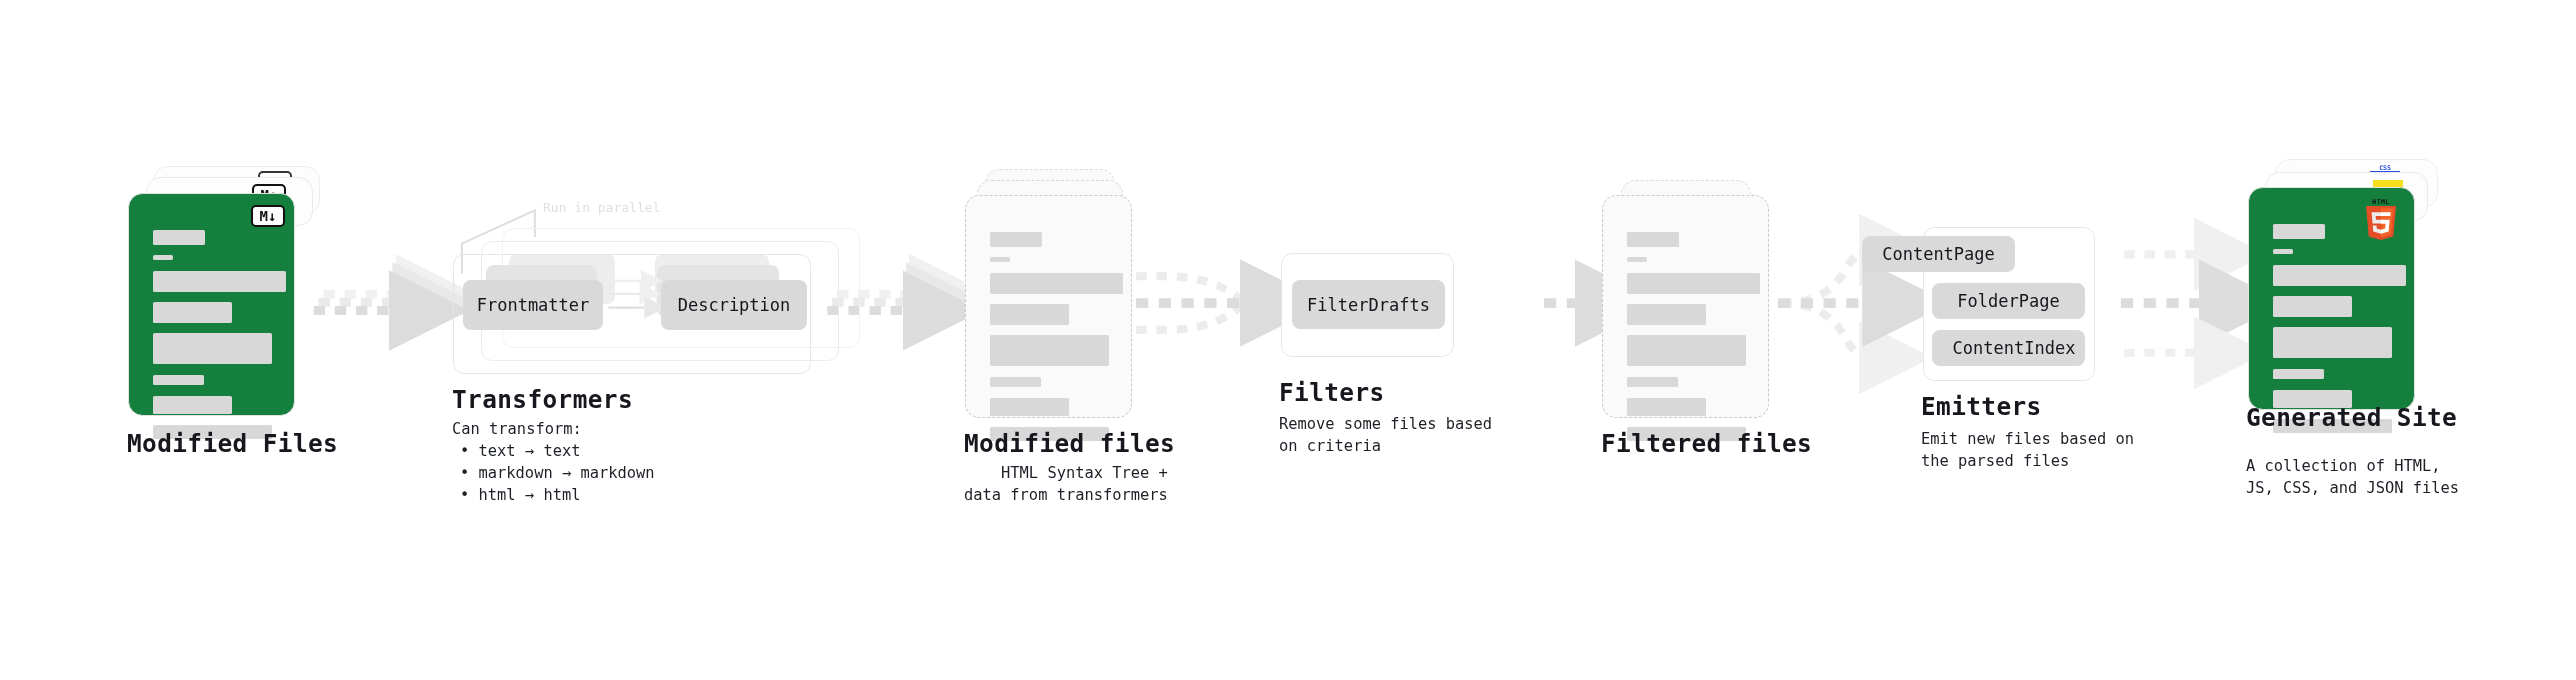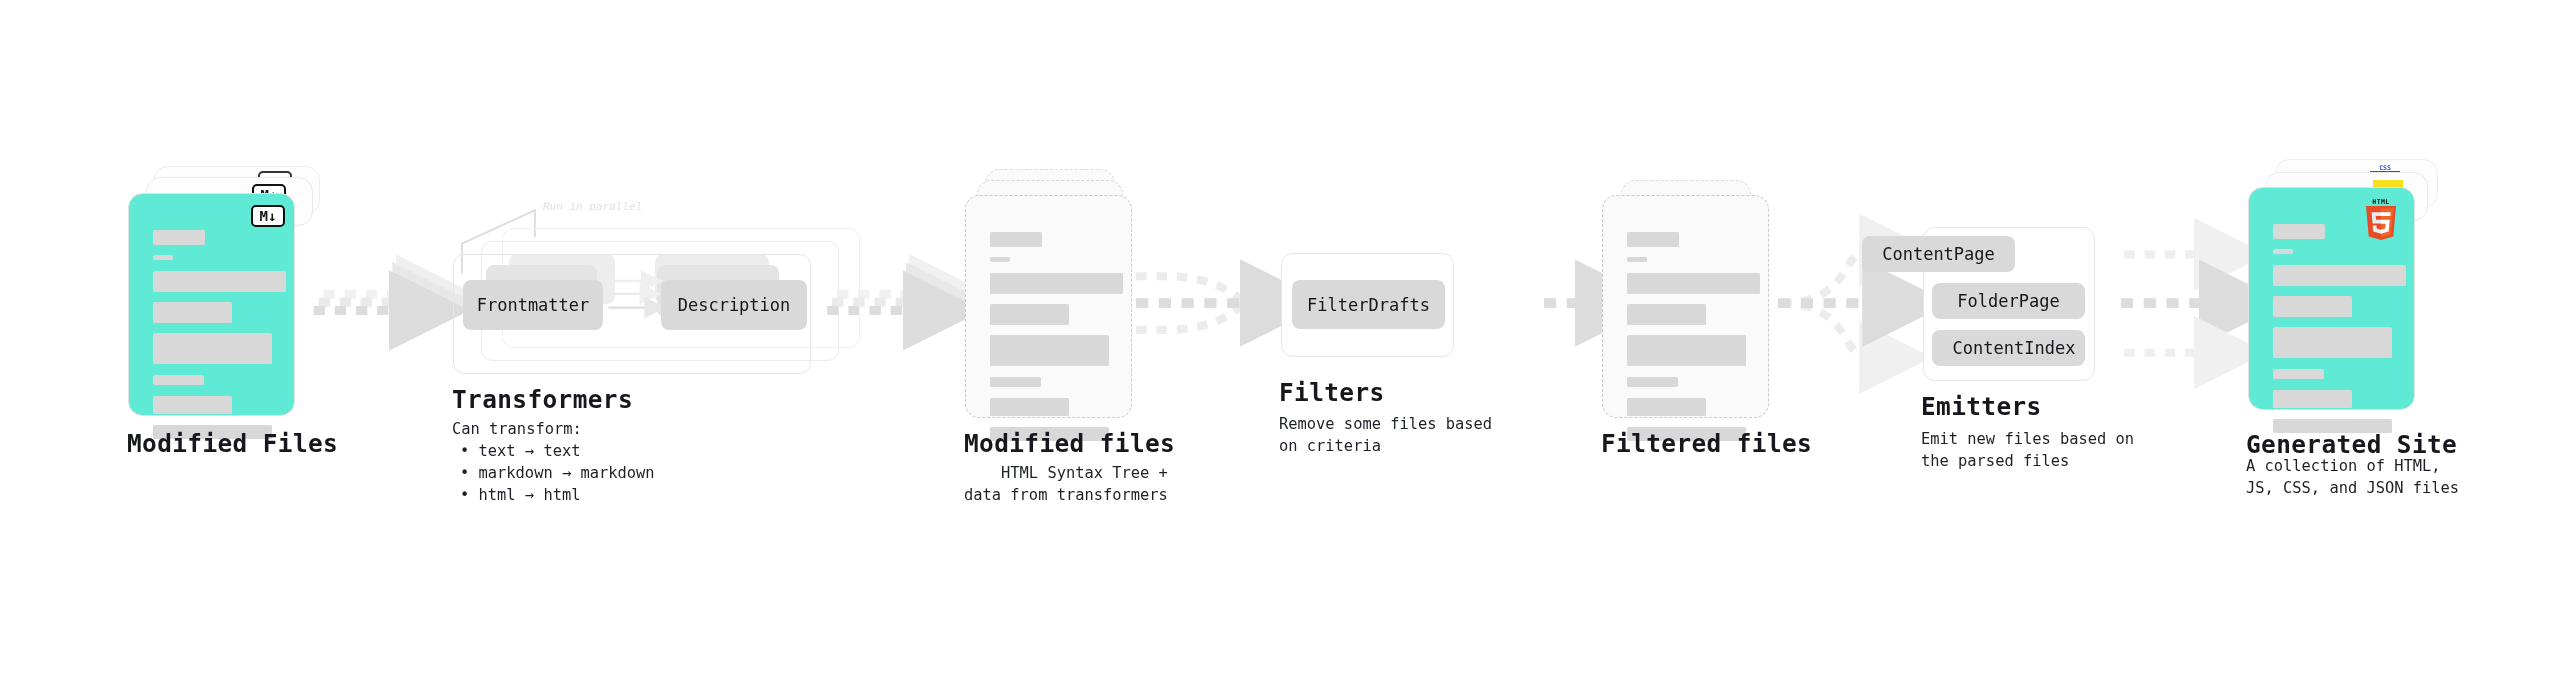--- a/index.html
+++ b/index.html
@@ -7,21 +7,21 @@
     width: 2576px; height: 681px;
     background: #ffffff;
     font-family: "DejaVu Sans Mono", "Liberation Mono", monospace;
     overflow: hidden;
   }
   .stage { position: relative; width: 2576px; height: 681px; }
 
   
   .card {
     position: absolute;
-    background: #5eead4;
+    background: #15803d;
     border: 1.6px solid #e2e2e2;
     border-radius: 14.6px;
   }
   .card.dashed { border: 1.6px dashed #c9c9c9; background: #fafafa; }
   .card.ghost  { background: #fdfdfd; }
   .bars { position: absolute; left: 24.4px; top: 36px; right: 21px; }
   .bar  { background: #d8d8d8; border-radius: 1.6px; margin-bottom: 10.6px; }
 
   
   .title {
@@ -34,24 +34,23 @@
   }
   .sub {
     position: absolute;
     font-size: 15.4px;
     line-height: 22px;
     color: #1d2026;
     white-space: pre;
   }
   .tiny-note {
     position: absolute;
-    font-size: 11px;
+    font-size: 13px;
     color: #e0e0e0;
     white-space: nowrap;
-    font-style: italic;
   }
 
   
   .frame {
     position: absolute;
     border: 1.6px solid #e6e6e6;
     border-radius: 11.4px;
     background: #ffffff;
   }
   .frame.l1 { border-color: #f1f1f1; background: transparent; }
@@ -301,19 +300,19 @@
         <div class="bar" style="width:19.5px;  height:4.9px; margin-bottom:11.4px;"></div>
         <div class="bar" style="width:133px; height:20.3px;"></div>
         <div class="bar" style="width:79px;  height:20.3px;"></div>
         <div class="bar" style="width:119px; height:31px;"></div>
         <div class="bar" style="width:51px;  height:10.6px;"></div>
         <div class="bar" style="width:79px;  height:18px;"></div>
         <div class="bar" style="width:119px; height:14.6px;"></div>
       </div>
     </div>
 
-    <div class="title" style="left:2246px; top:430px;">Generated Site</div>
+    <div class="title" style="left:2246px; top:403px;">Generated Site</div>
     <div class="sub" style="left:2246px; top:455px;">A collection of HTML,
 JS, CSS, and JSON files</div>
   </div>
 
 </div>
 
 
 </body></html>

